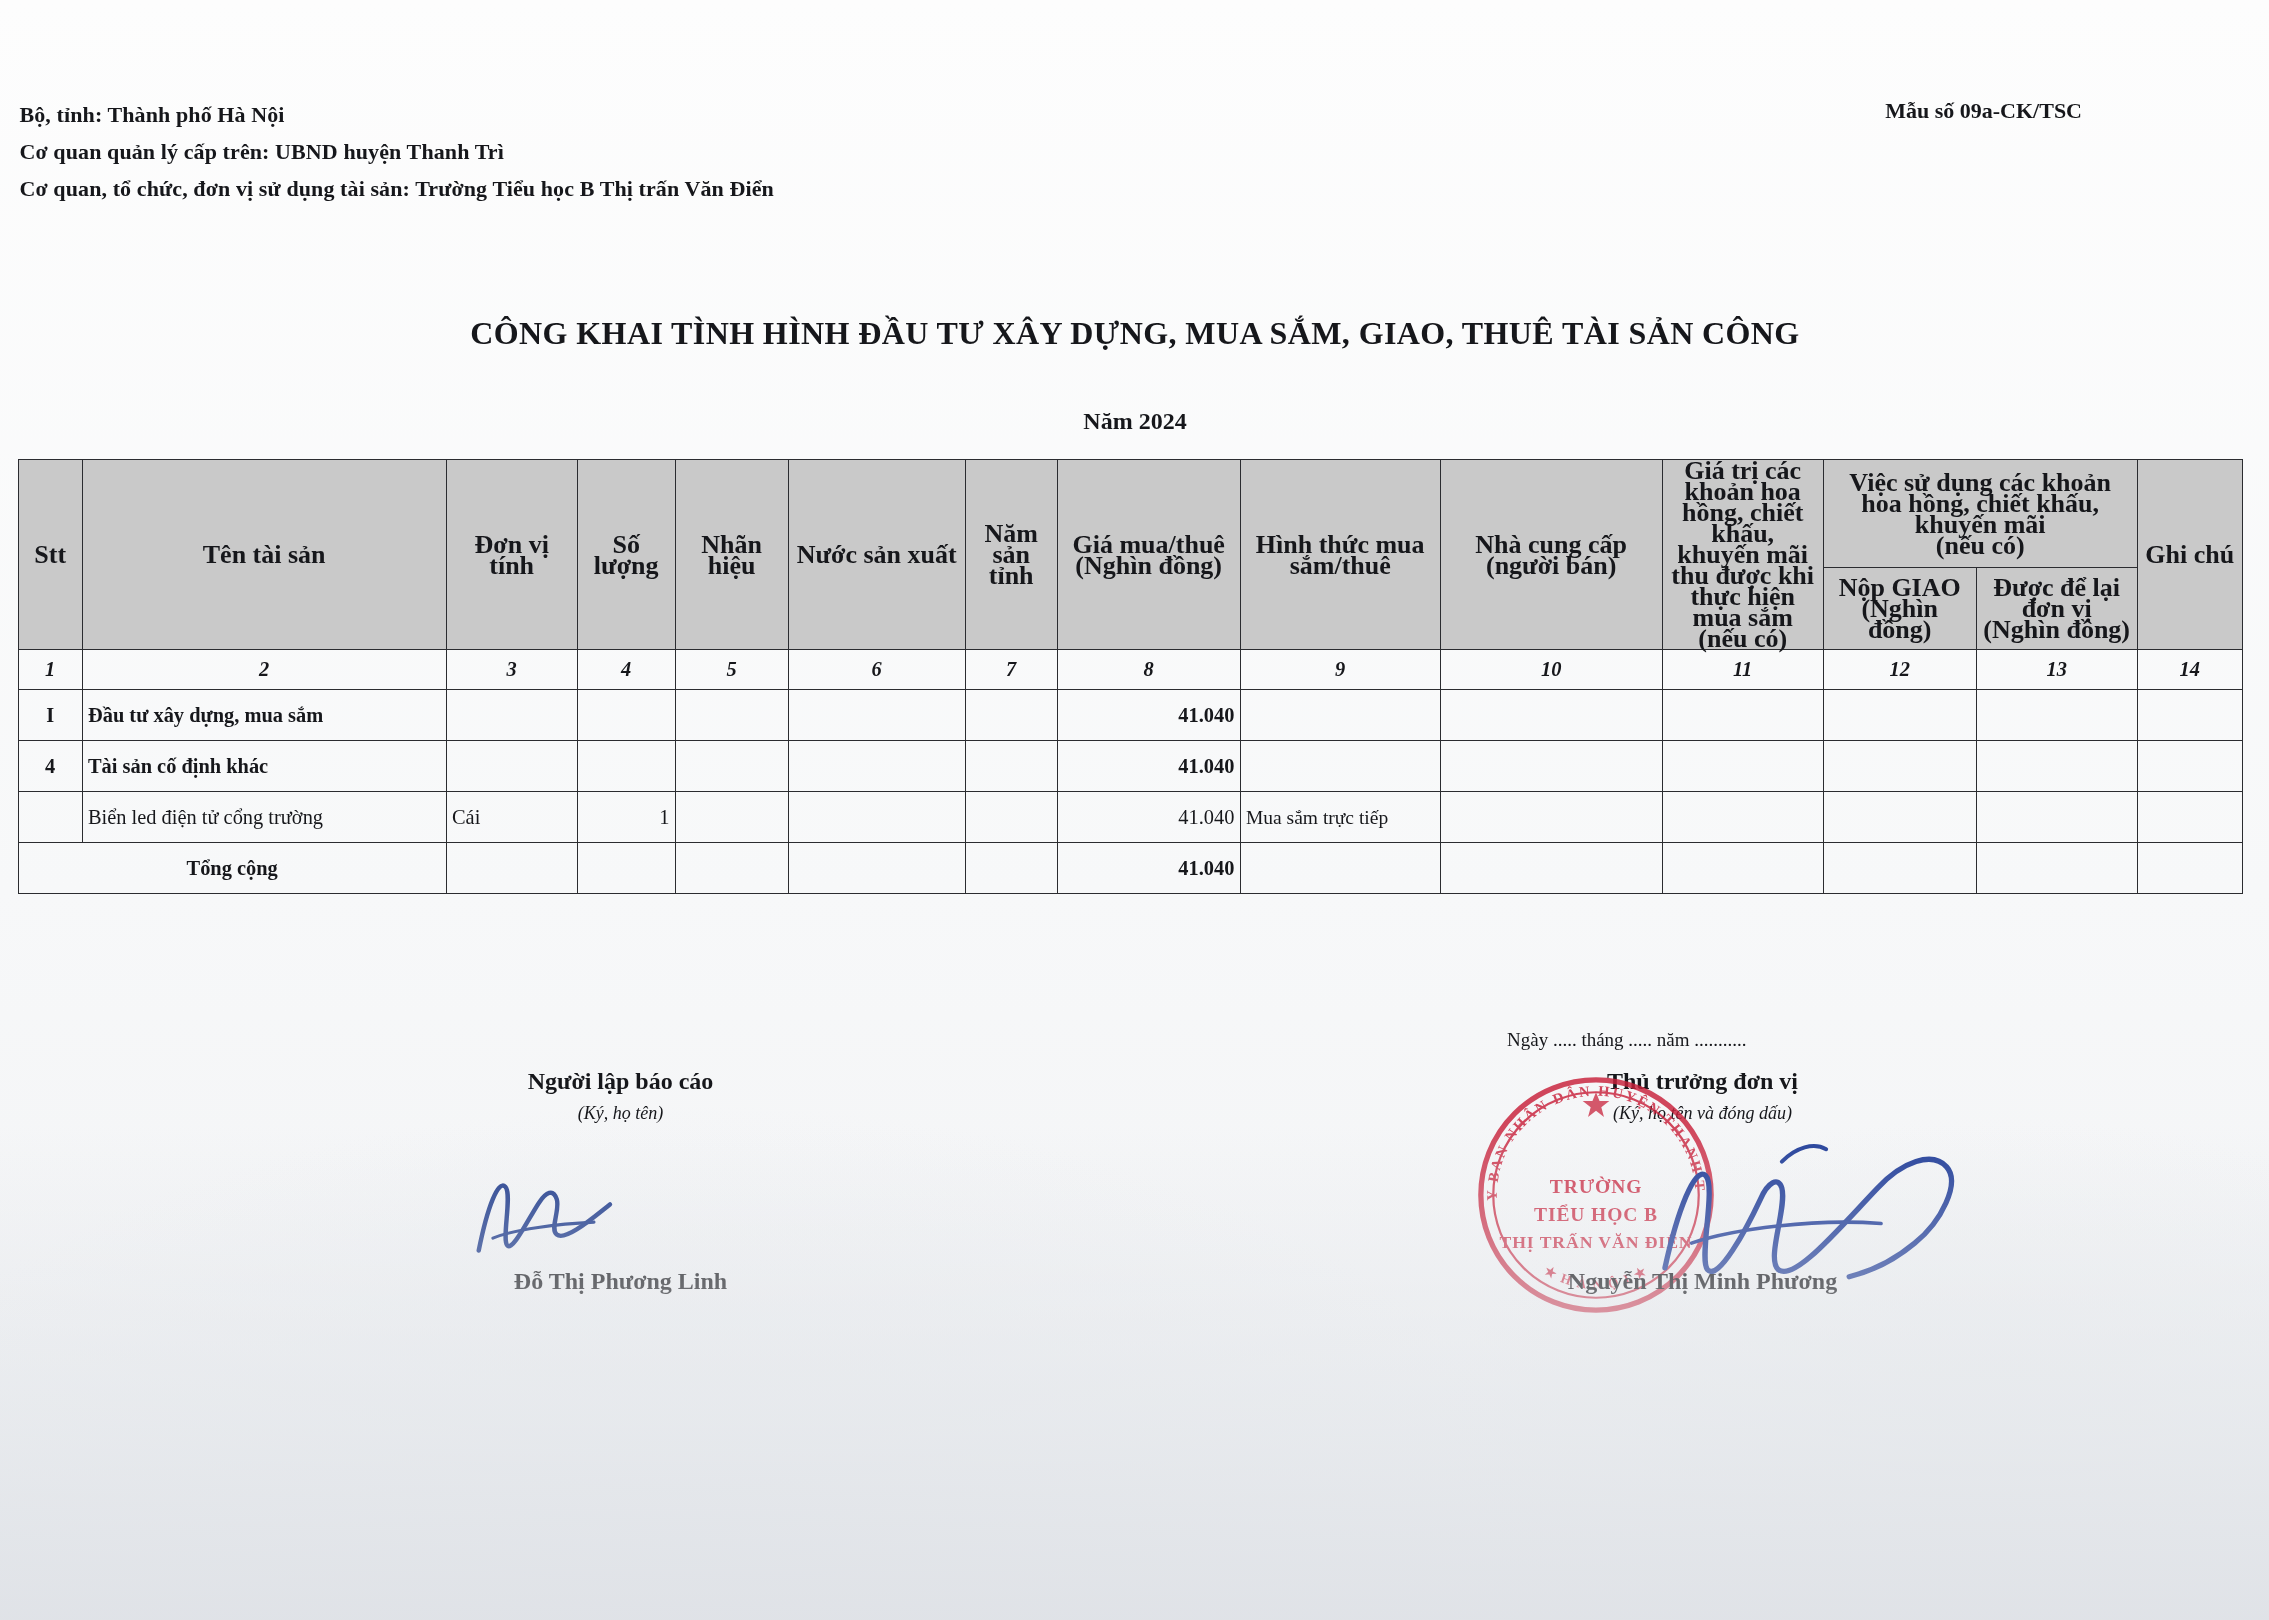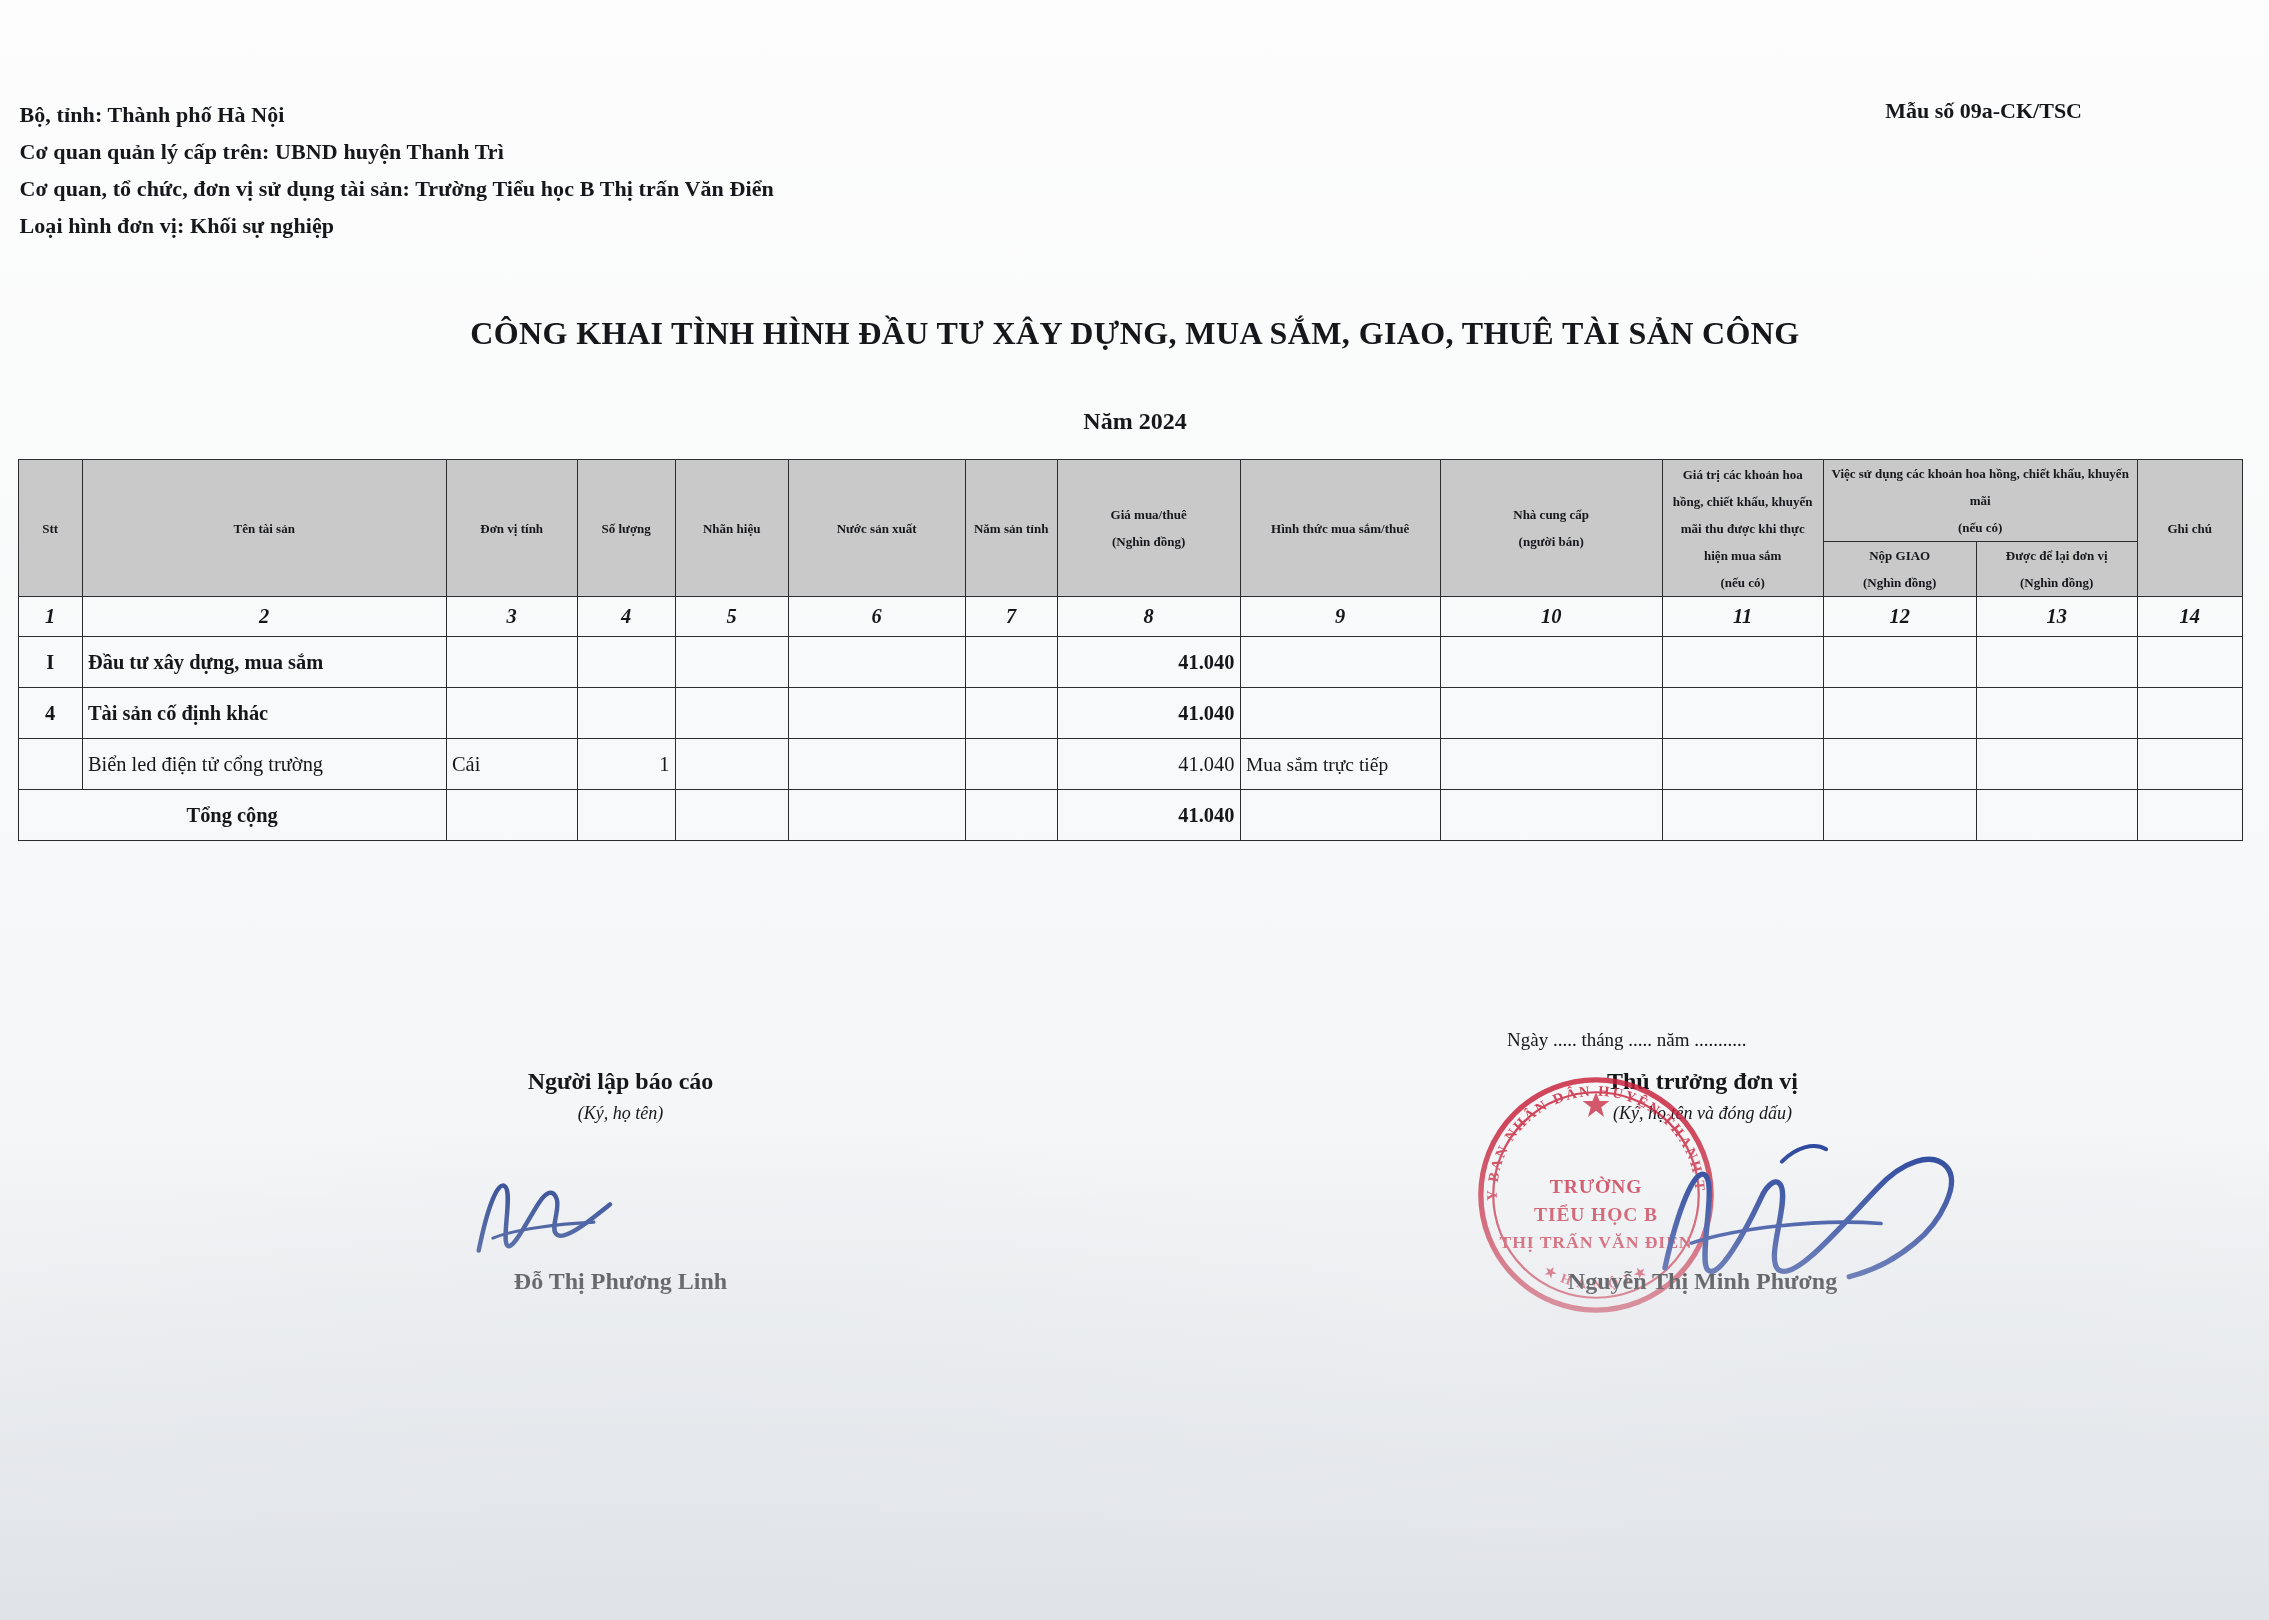--- a/index.html
+++ b/index.html
@@ -79,22 +79,22 @@
   }
   table.main th, table.main td {
     border: 1.8px solid #2b2c30;
     padding: 0 5.3px;
     vertical-align: middle;
   }
   thead th {
     background: #c9c9c9;
     text-align: center;
     font-weight: bold;
-    line-height: 27px;
-    font-size: 13px;
+    line-height: 21px;
+    font-size: 26px;
   }
   thead th.sub {
     background: #c9c9c9;
   }
   .numrow td {
     text-align: center;
     font-style: italic;
     font-weight: bold;
     height: 39px;
     font-size: 20.4px;
@@ -177,21 +177,20 @@
 </style>
 </head>
 <body>
 
 <div class="page">
 
   <div class="hdr">
     <div>Bộ, tỉnh: Thành phố Hà Nội</div>
     <div>Cơ quan quản lý cấp trên: UBND huyện Thanh Trì</div>
     <div>Cơ quan, tổ chức, đơn vị sử dụng tài sản: Trường Tiểu học B Thị trấn Văn Điển</div>
-    <div>Loại hình đơn vị: Khối sự nghiệp</div>
   </div>
 
   <div class="form-code">Mẫu số 09a-CK/TSC</div>
 
   <div class="doc-title">CÔNG KHAI TÌNH HÌNH ĐẦU TƯ XÂY DỰNG, MUA SẮM, GIAO, THUÊ TÀI SẢN CÔNG</div>
   <div class="doc-year">Năm 2024</div>
 
   <table class="main">
     <colgroup>
       <col style="width:64px">

